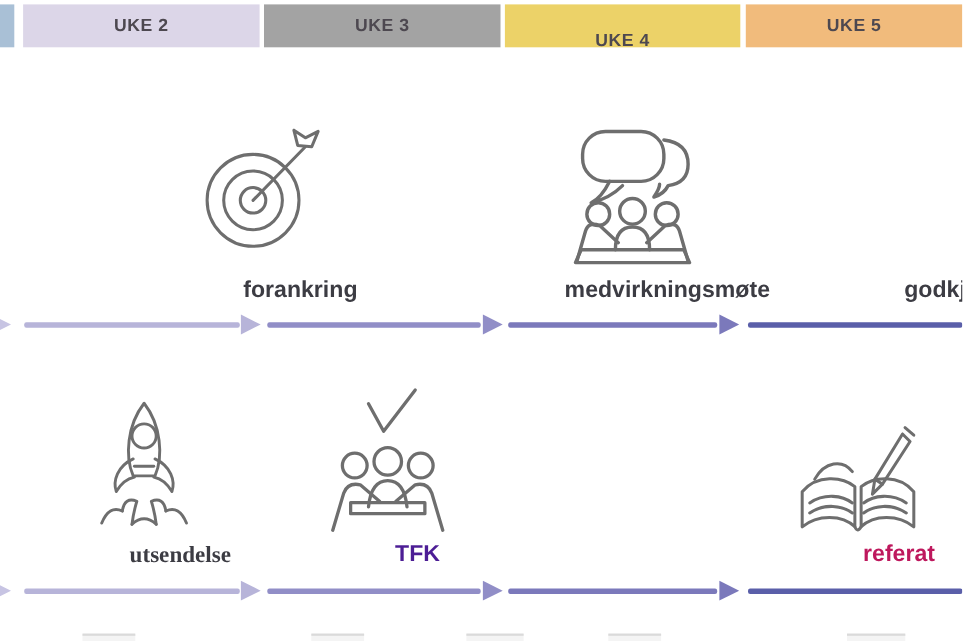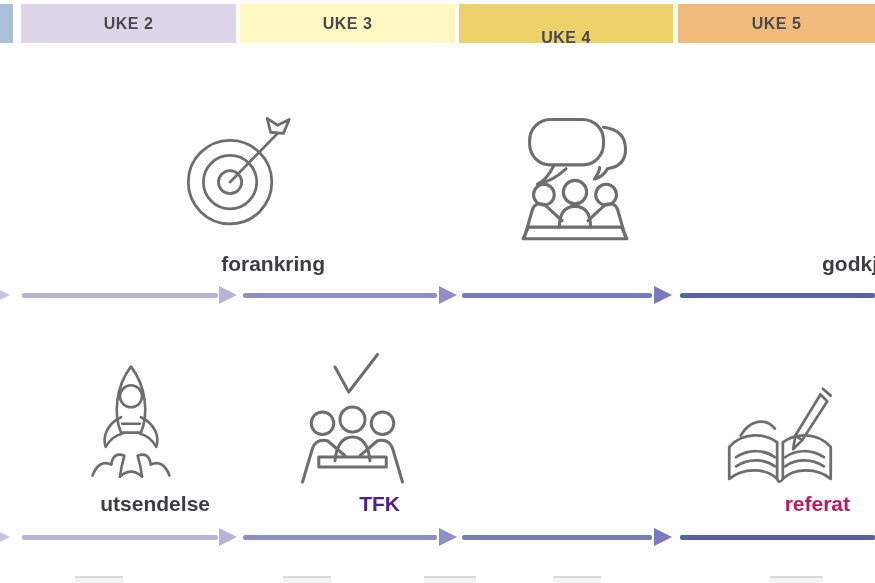--- a/index.html
+++ b/index.html
@@ -40,21 +40,21 @@
 </head>
 <body>
 
 <div class="stage">
 
   <div class="week-strip" style="left: 0px; width: 13px; background: rgb(169, 192, 214);"></div>
 
   <div class="week-block" style="left: 21px; width: 215px; background: rgb(220, 214, 232);">
     <span style="color: rgb(77, 72, 80);">UKE 2</span>
   </div>
-  <div class="week-block" style="left: 240px; width: 215px; background: #fef9c3;">
+  <div class="week-block" style="left: 240px; width: 215px; background: #a3a3a3;">
     <span style="color: rgb(77, 72, 80);">UKE 3</span>
   </div>
   <div class="week-block" style="left: 459px; width: 214px; background: rgb(236, 210, 104);">
     <span style="color: rgb(77, 72, 80); margin-top: 28px;">UKE 4</span>
   </div>
   <div class="week-block" style="left: 678px; width: 197px; background: rgb(241, 187, 124);">
     <span style="color: rgb(77, 72, 80);">UKE 5</span>
   </div>
 
   <div class="icon" style="left: 179px; top: 116px; stroke: rgb(110, 110, 110);">
@@ -76,20 +76,21 @@
       <circle cx="50" cy="61" r="9"></circle>
       <circle cx="74" cy="63" r="8"></circle>
       <path d="M38,88 Q38,72 50,72 Q62,72 62,88"></path>
       <path d="M11,96 L17,75 Q19,68 27,71 L40,83"></path>
       <path d="M89,96 L83,75 Q81,68 73,71 L60,83"></path>
       <path d="M14,88 L86,88 L90,97 L10,97 Z"></path>
     </svg>
   </div>
 
   <div class="ms-label" style="left: 150px; top: 251px; width: 175px; color: rgb(60, 60, 67);">forankring</div>
+  <div class="ms-label" style="left: 450px; top: 251px; width: 250px; color: rgb(60, 60, 67);">medvirkningsmøte</div>
   <div class="ms-label" style="right: -3px; top: 251px; text-align: right; color: rgb(60, 60, 67);">godkj</div>
 
   <div class="lane" style="top:285px;">
     <div class="head" style="left: -8px; border-left-color: rgb(199, 196, 227);"></div>
     <div class="seg" style="left: 22px; width: 196px; background: rgb(183, 180, 217);"></div>
     <div class="head" style="left: 219px; border-left-color: rgb(183, 180, 217);"></div>
     <div class="seg" style="left: 243px; width: 194px; background: rgb(145, 142, 199);"></div>
     <div class="head" style="left: 439px; border-left-color: rgb(145, 142, 199);"></div>
     <div class="seg" style="left: 462px; width: 190px; background: rgb(123, 121, 187);"></div>
     <div class="head" style="left: 654px; border-left-color: rgb(123, 121, 187);"></div>
@@ -132,21 +133,21 @@
       <path d="M8,64 C20,50 40,52 50,60 L50,92 C40,82 20,82 8,92 Z"></path>
       <path d="M97,64 C85,50 65,52 55,60 L55,92 C65,82 85,82 97,92 Z"></path>
       <path d="M14,73 C26,65 40,67 48,73"></path>
       <path d="M14,81 C26,73 40,75 48,81"></path>
       <path d="M91,73 C79,65 65,67 57,73"></path>
       <path d="M91,81 C79,73 65,75 57,81"></path>
       <path d="M50,92 Q52,97 55,92"></path>
     </svg>
   </div>
 
-  <div class="ms-label" style="left: 50px; top: 491px; width: 160px; color: rgb(60, 60, 67);">utsendelse</div>
+  <div class="ms-label" style="left: 50px; top: 491px; width: 160px; color: rgb(60, 60, 67); font-family: Liberation Serif, serif;">utsendelse</div>
   <div class="ms-label" style="left: 280px; top: 491px; width: 120px; color: #4c1d95;">TFK</div>
   <div class="ms-label" style="left: 710px; top: 491px; width: 140px; color: #be185d;">referat</div>
 
   <div class="lane" style="top:527px;">
     <div class="head" style="left: -8px; border-left-color: rgb(199, 196, 227);"></div>
     <div class="seg" style="left: 22px; width: 196px; background: rgb(183, 180, 217);"></div>
     <div class="head" style="left: 219px; border-left-color: rgb(183, 180, 217);"></div>
     <div class="seg" style="left: 243px; width: 194px; background: rgb(145, 142, 199);"></div>
     <div class="head" style="left: 439px; border-left-color: rgb(145, 142, 199);"></div>
     <div class="seg" style="left: 462px; width: 190px; background: rgb(123, 121, 187);"></div>

